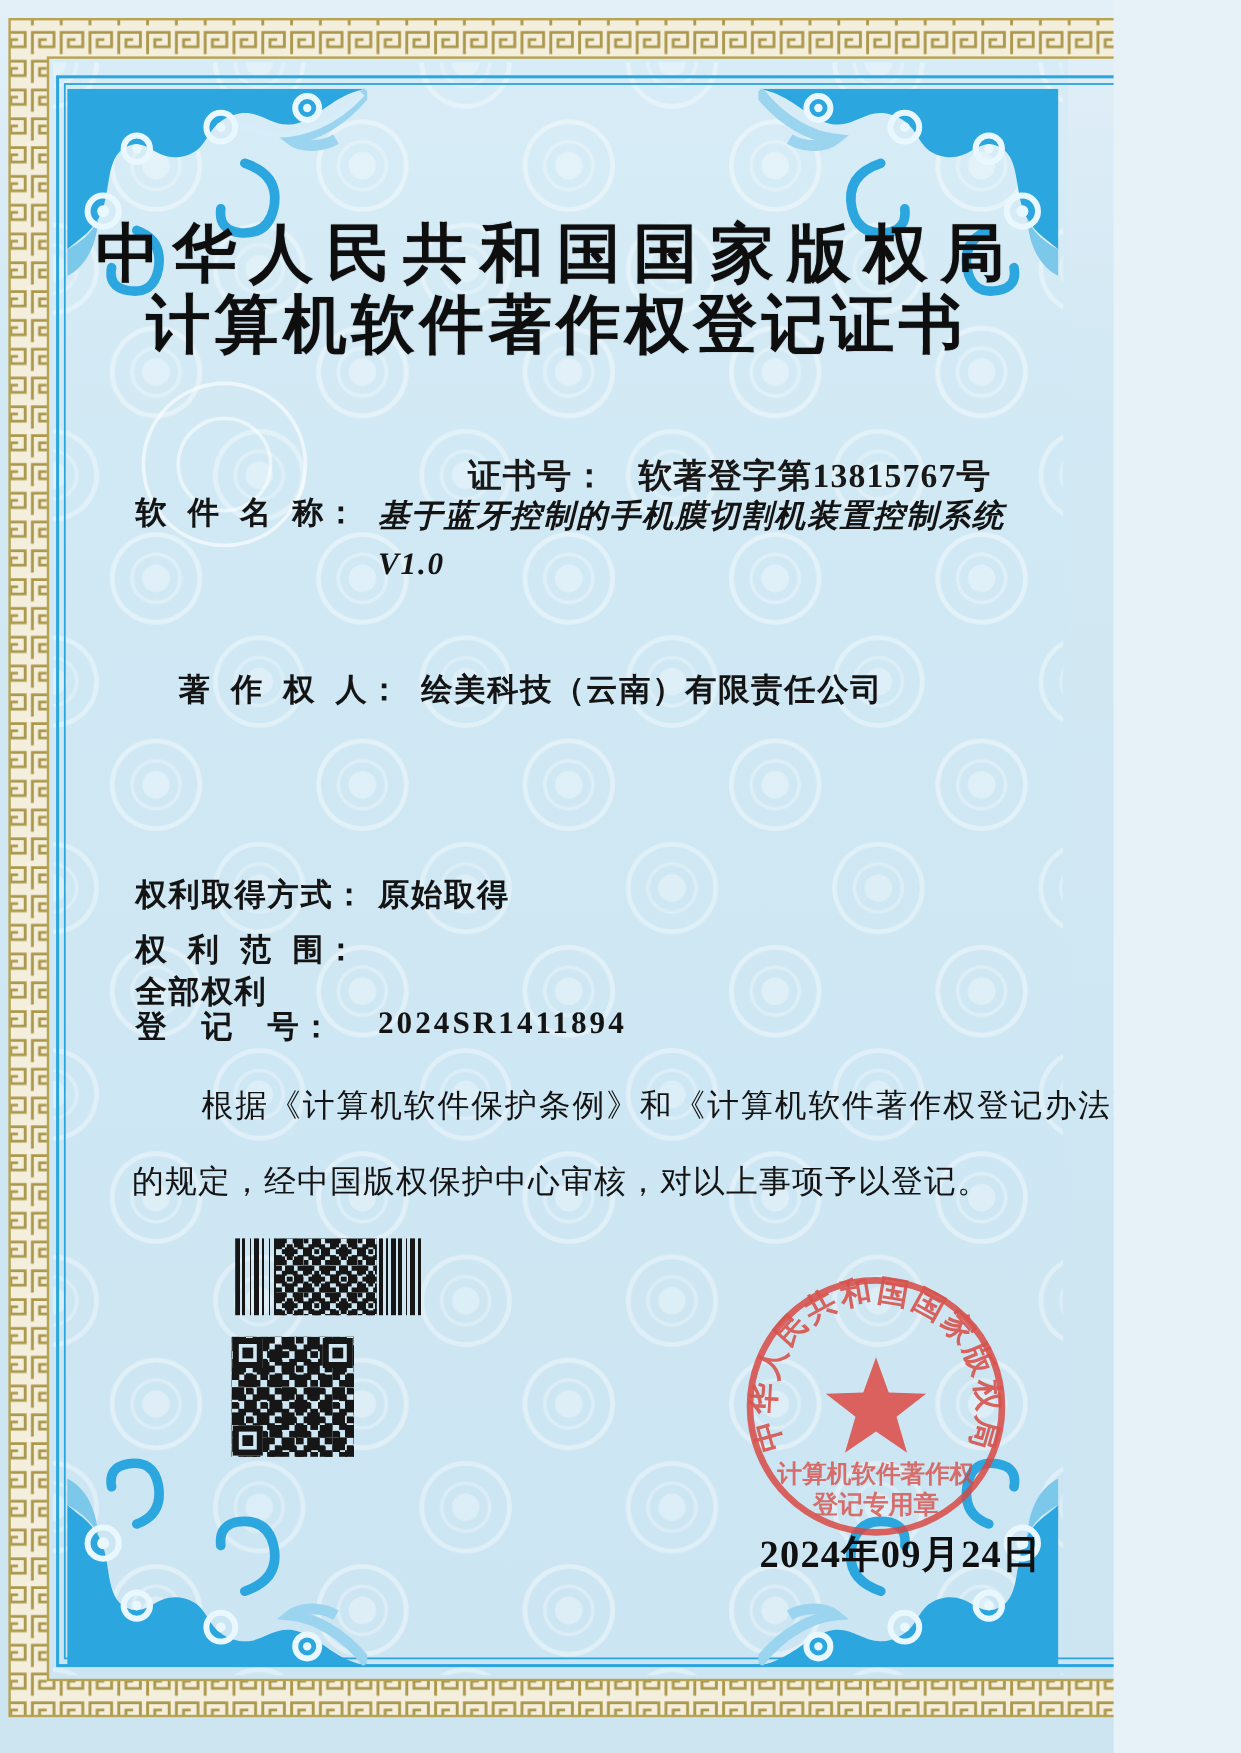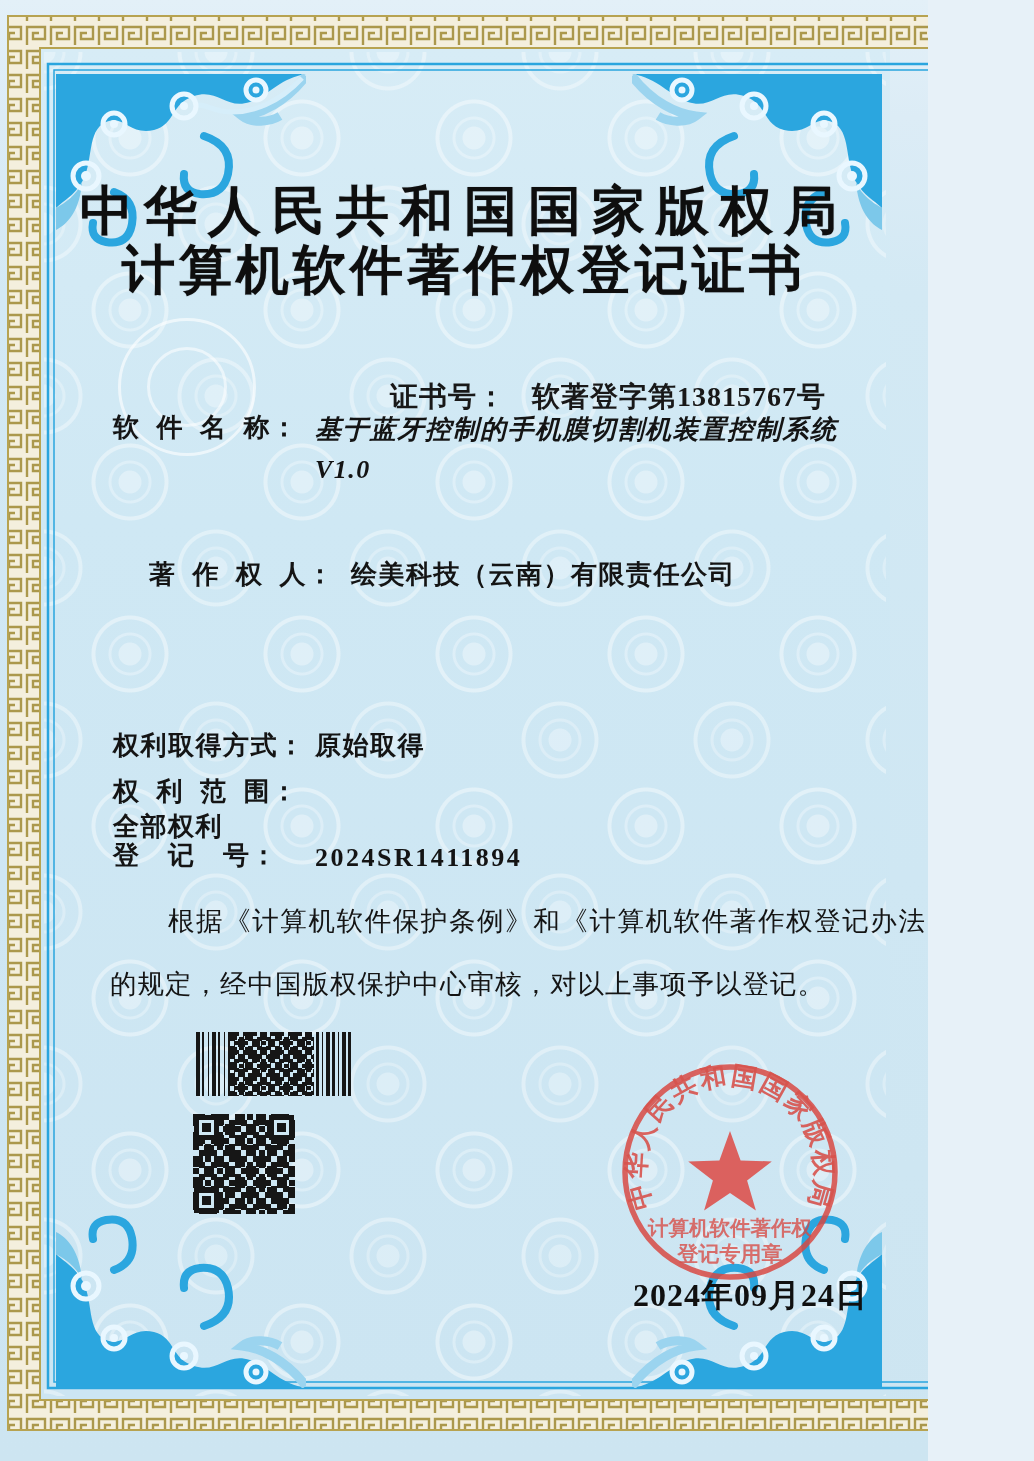--- a/index.html
+++ b/index.html
@@ -64,21 +64,21 @@
     position:absolute;left:113px;display:flex;align-items:flex-start;
     font-size:26px;font-weight:600;letter-spacing:1.5px;color:#141414;
   }
   .field .label{width:202px;flex:none;white-space:pre;}
   .field .value{white-space:pre;}
   .field .value .vline{display:block;line-height:40px;font-style:italic;}
   .f-name{top:410px;}
   .f-owner{top:557px;margin-left:36px;}
   .f-acq{top:728px;}
   .f-scope{top:774px;flex-direction:column;}
-  .f-reg{top:838px;align-items:flex-end;}
+  .f-reg{top:838px;}
   .f-reg .value{letter-spacing:2.5px;}
 
   .statement{
     position:absolute;top:890px;left:110px;width:844px;
     font-size:26.5px;font-weight:400;letter-spacing:1px;line-height:63px;
     text-indent:58px;text-align:justify;color:#141414;
   }
 
   .barcode{
     position:absolute;left:196px;top:1032px;width:156px;height:64px;display:flex;

